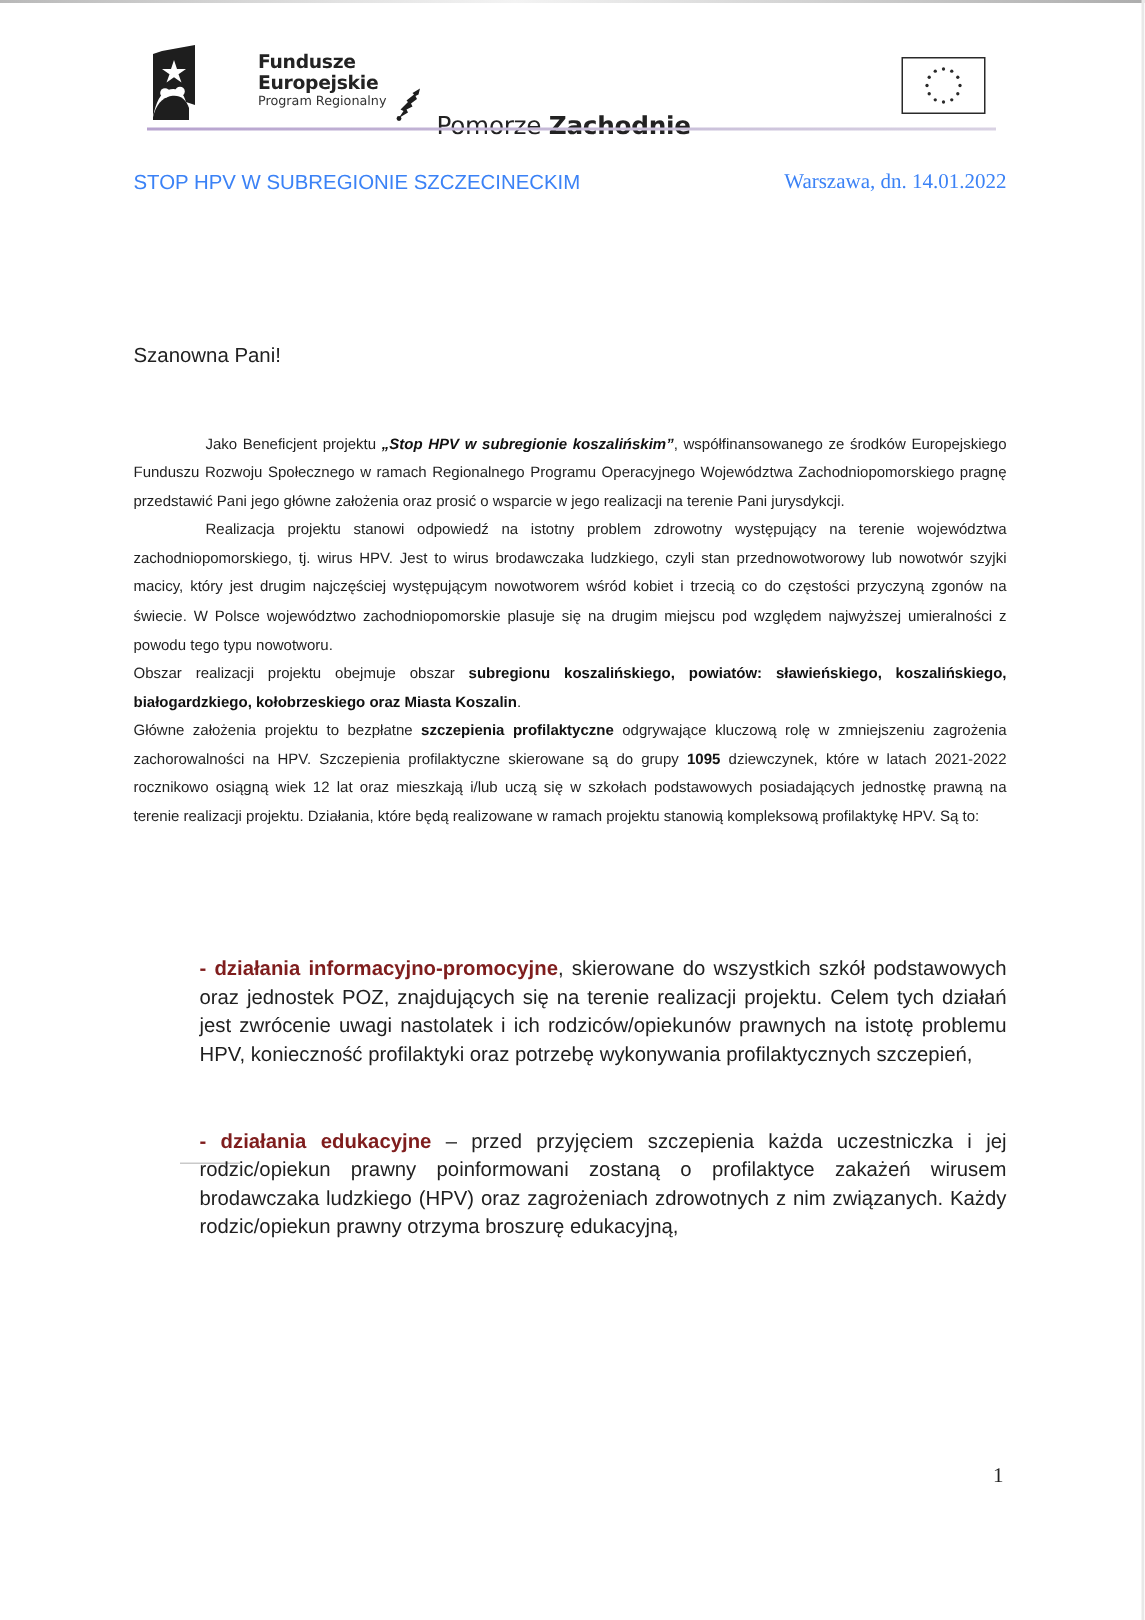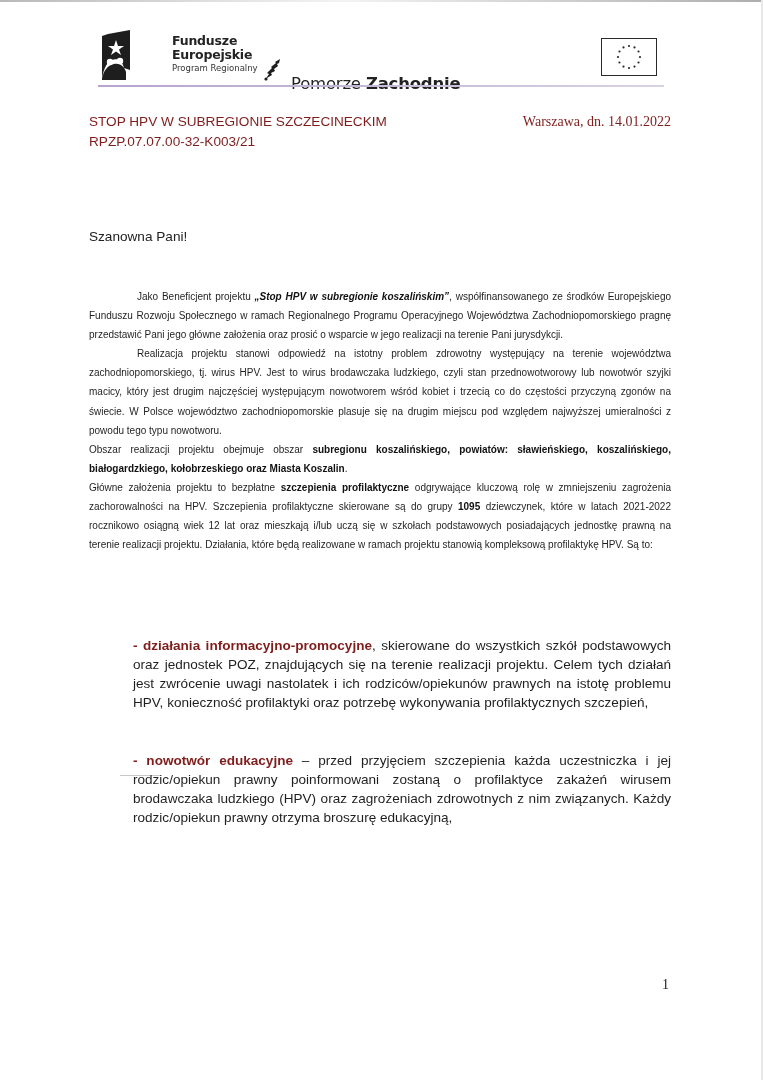--- a/index.html
+++ b/index.html
@@ -47,21 +47,21 @@
     .ue-sub {
       font-family: "DejaVu Sans", sans-serif; font-size: 8px; color: #333; line-height: 11px;
     }
     .eu-flag {
       position: absolute; left: 501px; top: 10px; width: 56px; height: 38px;
       border: 1px solid #2a2a2a; box-sizing: border-box; background: #fff;
     }
 
     
     .doc { position: absolute; left: 89px; width: 582px; font-family: "Liberation Sans", sans-serif; }
-    .ref-block { top: 112px; font-size: 13.6px; line-height: 20px; color: #7f1d1d; }
+    .ref-block { top: 112px; font-size: 13.6px; line-height: 20px; color: #3b82f6; }
     .ref-block .date { position: absolute; right: 0; top: 0; font-family: "Liberation Serif", serif; font-size: 14px; }
     .greeting { top: 229px; font-size: 13.6px; color: #222; }
     .body-text {
       top: 262px; font-size: 10px; line-height: 19.1px; text-align: justify; color: #1f1f1f; margin-top: 25px;
     }
     .body-text p { margin: 0; }
     .indent { text-indent: 48px; }
     .body-text b { font-weight: bold; color: #111; }
     .body-text i { font-style: italic; }
     .list { position: absolute; left: 133px; width: 538px; font-size: 13.55px; line-height: 19.1px; text-align: justify; color: #1f1f1f; font-family: "Liberation Sans", sans-serif; }
@@ -119,36 +119,35 @@
         <circle cx="16.00" cy="18.00" r="1.1" fill="#2a2a2a"></circle>
         <circle cx="17.47" cy="12.50" r="1.1" fill="#2a2a2a"></circle>
         <circle cx="21.50" cy="8.47" r="1.1" fill="#2a2a2a"></circle>
       </svg>
   </div>
 </div>
 <div class="lh-rule"></div>
 
 <div class="doc ref-block">
   <div>STOP HPV W SUBREGIONIE SZCZECINECKIM</div>
-  <div>RPZP.07.07.00-32-K003/21</div>
   <div class="date">Warszawa, dn. 14.01.2022</div>
 </div>
 
 <div class="doc greeting">Szanowna Pani!</div>
 
 <div class="doc body-text">
   <p class="indent"><span>Jako Beneficjent projektu </span><b><i>„Stop HPV w subregionie koszalińskim”</i></b><span>, współfinansowanego ze środków Europejskiego Funduszu Rozwoju Społecznego w ramach Regionalnego Programu Operacyjnego Województwa Zachodniopomorskiego pragnę przedstawić Pani jego główne założenia oraz prosić o wsparcie w jego realizacji na terenie Pani jurysdykcji.</span></p>
   <p class="indent">Realizacja projektu stanowi odpowiedź na istotny problem zdrowotny występujący na terenie województwa zachodniopomorskiego, tj. wirus HPV. Jest to wirus brodawczaka ludzkiego, czyli stan przednowotworowy lub nowotwór szyjki macicy, który jest drugim najczęściej występującym nowotworem wśród kobiet i trzecią co do częstości przyczyną zgonów na świecie. W Polsce województwo zachodniopomorskie plasuje się na drugim miejscu pod względem najwyższej umieralności z powodu tego typu nowotworu.</p>
   <p><span>Obszar realizacji projektu obejmuje obszar </span><b>subregionu koszalińskiego, powiatów: sła­wieńskiego, koszalińskiego, białogardzkiego, kołobrzeskiego oraz Miasta Koszalin</b><span>.</span></p>
   <p><span>Główne założenia projektu to bezpłatne </span><b>szczepienia profilaktyczne</b><span> odgrywające kluczową rolę w zmniejszeniu zagrożenia zachorowalności na HPV. Szczepienia profilaktyczne skiero­wane są do grupy </span><b>1095</b><span> dziewczynek, które w latach 2021-2022 rocznikowo osiągną wiek 12 lat oraz mieszkają i/lub uczą się w szkołach podstawowych posiadających jednostkę prawną na terenie realizacji projektu. Działania, które będą realizowane w ramach projektu stanowią kompleksową profilaktykę HPV. Są to:</span></p>
 </div>
 
 <div class="list li1">
   <p><b>- działania informacyjno-promocyjne</b><span>, skierowane do wszystkich szkół podstawowych oraz jednostek POZ, znajdujących się na terenie realizacji projektu. Celem tych działań jest zwrócenie uwagi nastolatek i ich rodziców/opiekunów prawnych na istotę problemu HPV, konieczność profilaktyki oraz potrzebę wykonywania profilaktycznych szczepień,</span></p>
 </div>
 <div class="faint-line"></div>
 <div class="list li2">
-  <p><b>- nowotwór edukacyjne</b><span> – przed przyjęciem szczepienia każda uczestniczka i jej rodzic/opiekun prawny poinformowani zostaną o profilaktyce zakażeń wirusem brodawczaka ludzkiego (HPV) oraz zagrożeniach zdrowotnych z nim związanych. Każdy rodzic/opiekun prawny otrzyma broszurę edukacyjną,</span></p>
+  <p><b>- działania edukacyjne</b><span> – przed przyjęciem szczepienia każda uczestniczka i jej rodzic/opiekun prawny poinformowani zostaną o profilaktyce zakażeń wirusem brodawczaka ludzkiego (HPV) oraz zagrożeniach zdrowotnych z nim związanych. Każdy rodzic/opiekun prawny otrzyma broszurę edukacyjną,</span></p>
 </div>
 <div class="list li3">
 </div>
 
 <div class="page-number">1</div>
 
 </body></html>

